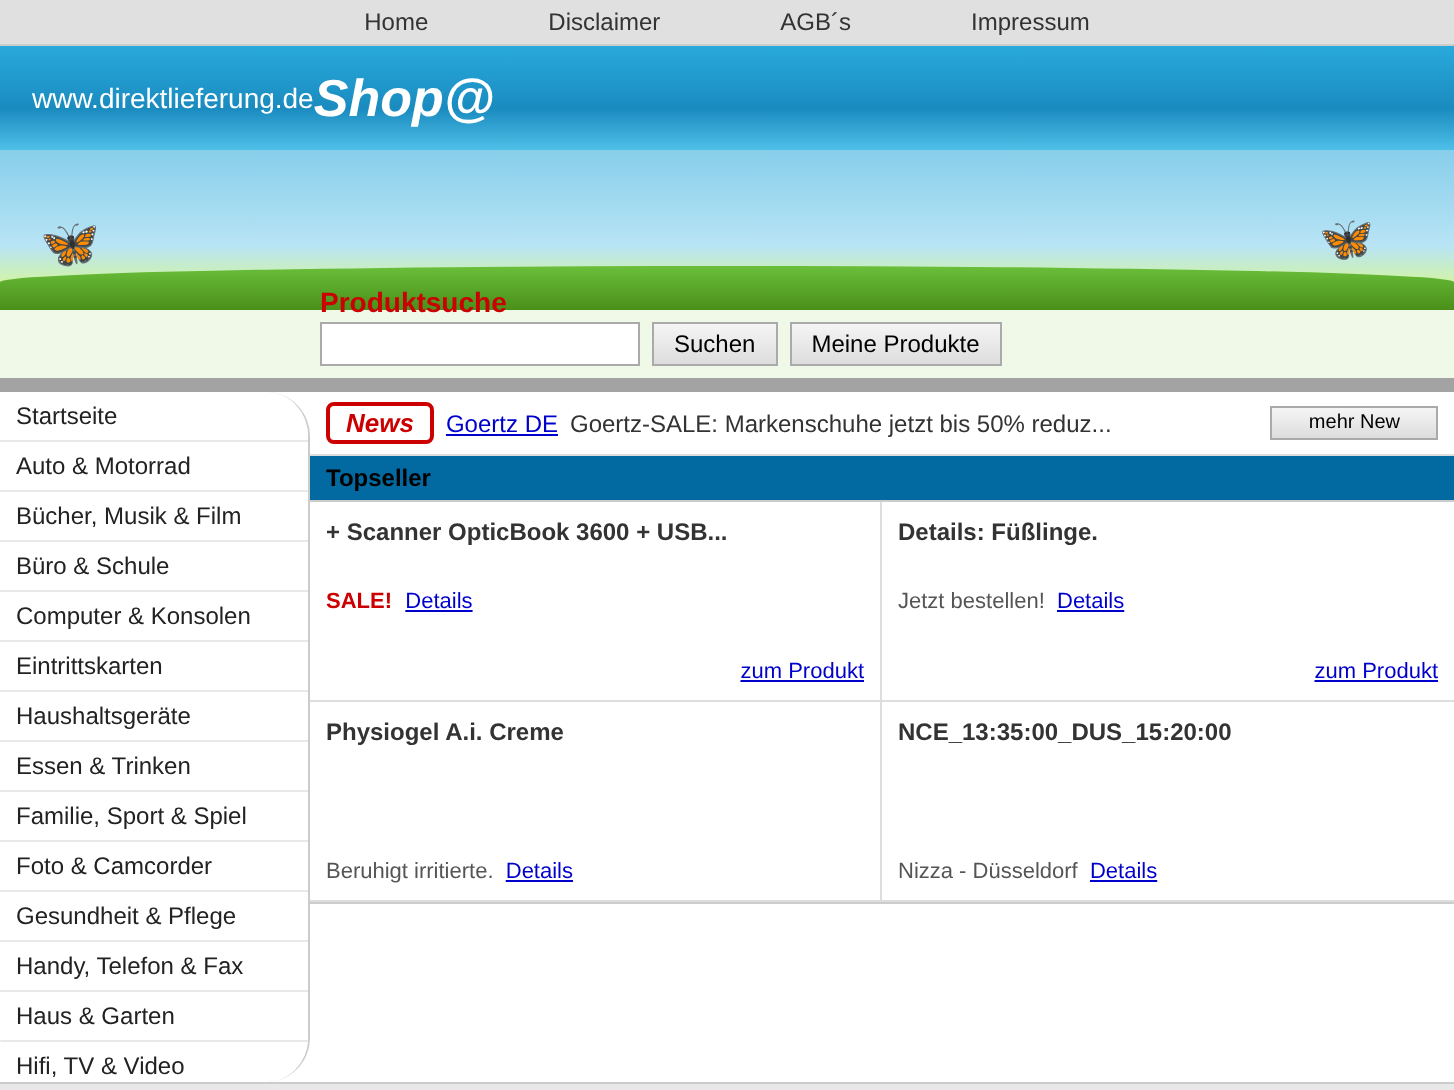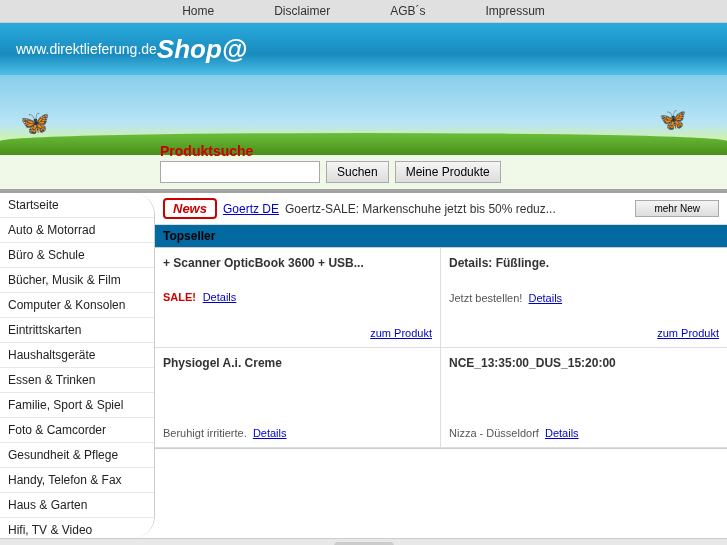--- a/index.html
+++ b/index.html
@@ -73,21 +73,21 @@
       color: #00aacc;
     }
 
     
     #search-bar {
       background: #f0f8e8;
       padding: 6px 0 6px 160px;
       display: flex;
       align-items: center;
       gap: 6px;
-      border-bottom: 4px solid #a3a3a3;
+      border-bottom: 7px solid #a3a3a3;
       position: relative;
     }
     #search-label {
       position: absolute;
       left: 160px;
       top: -12px;
       color: #cc0000;
       font-size: 14px;
       font-weight: bold;
     }
@@ -274,22 +274,22 @@
     <button id="search-button">Suchen</button>
     <button id="my-products-button">Meine Produkte</button>
   </div>
 
   <div id="main">
 
     <div id="sidebar">
 
     <div class="sidebar-item">Startseite</div>
         <div class="sidebar-item">Auto &amp; Motorrad</div>
+        <div class="sidebar-item">Bücher, Musik &amp; Film</div>
         <div class="sidebar-item">Büro &amp; Schule</div>
-        <div class="sidebar-item">Bücher, Musik &amp; Film</div>
         <div class="sidebar-item">Computer &amp; Konsolen</div>
         <div class="sidebar-item">Eintrittskarten</div>
         <div class="sidebar-item">Haushaltsgeräte</div>
         <div class="sidebar-item">Essen &amp; Trinken</div>
         <div class="sidebar-item">Familie, Sport &amp; Spiel</div>
         <div class="sidebar-item">Foto &amp; Camcorder</div>
         <div class="sidebar-item">Gesundheit &amp; Pflege</div>
         <div class="sidebar-item">Handy, Telefon &amp; Fax</div>
         <div class="sidebar-item">Haus &amp; Garten</div>
         <div class="sidebar-item">Hifi, TV &amp; Video</div>

